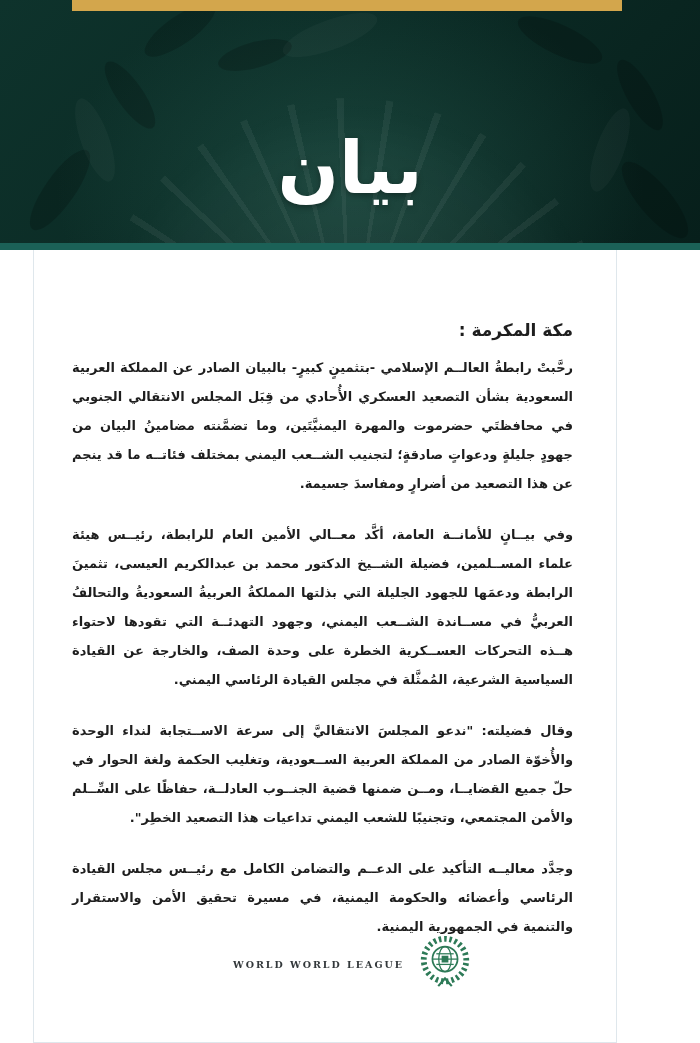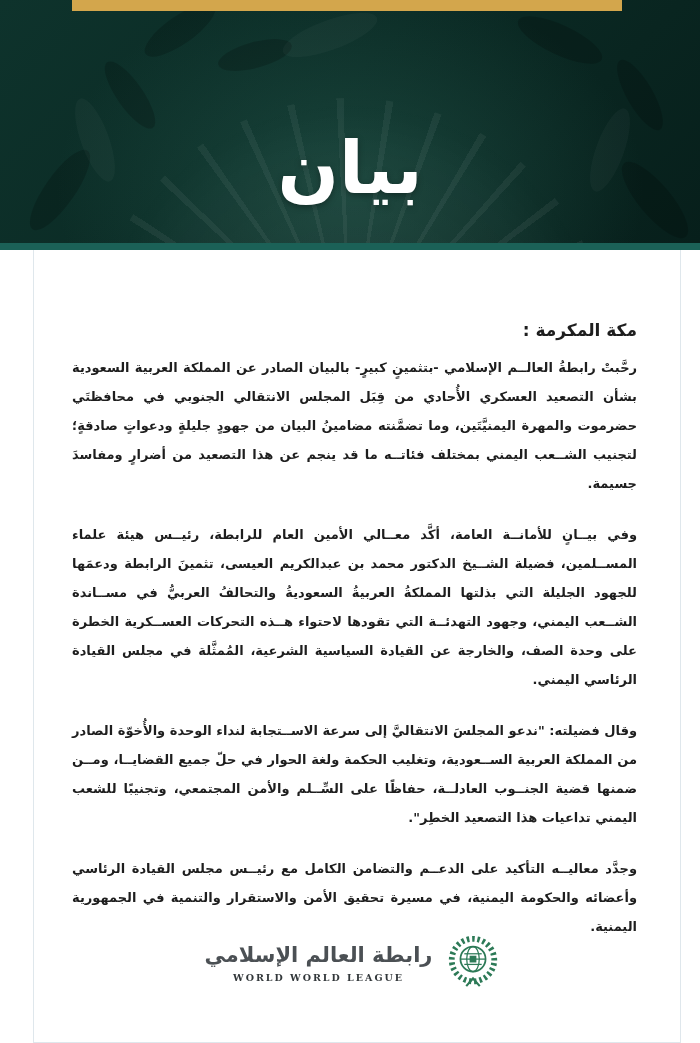--- a/index.html
+++ b/index.html
@@ -44,21 +44,21 @@
   }
   .divider {
     position: absolute; top: 243px; left: 0;
     width: 700px; height: 7px;
     background: var(--divider_teal, #1b6157);
   }
 
   
   .card {
     position: absolute; top: 250px; left: 33px;
-    width: 648px; height: 793px;
+    width: 584px; height: 793px;
     background: #ffffff;
     border: 1px solid var(--card_border, #dfe7ec);
     border-top: none;
     padding: 70px 43px 0 38px;
   }
   .location-heading {
     direction: rtl; text-align: right;
     font-size: 17px; font-weight: bold;
     color: var(--text, #1e1e1e);
     margin-bottom: 13px;
@@ -130,21 +130,20 @@
   <p class="body-paragraph">رحَّبتْ رابطةُ العالــم الإسلامي -بتثمينٍ كبيرٍ- بالبيان الصادر عن المملكة العربية السعودية بشأن التصعيد العسكري الأُحادي من قِبَل المجلس الانتقالي الجنوبي في محافظتَي حضرموت والمهرة اليمنيَّتَين، وما تضمَّنته مضامينُ البيان من جهودٍ جليلةٍ ودعواتٍ صادقةٍ؛ لتجنيب الشــعب اليمني بمختلف فئاتــه ما قد ينجم عن هذا التصعيد من أضرارٍ ومفاسدَ جسيمة.</p>
 
   <p class="body-paragraph">وفي بيــانٍ للأمانــة العامة، أكَّد معــالي الأمين العام للرابطة، رئيــس هيئة علماء المســلمين، فضيلة الشــيخ الدكتور محمد بن عبدالكريم العيسى، تثمينَ الرابطة ودعمَها للجهود الجليلة التي بذلتها المملكةُ العربيةُ السعوديةُ والتحالفُ العربيُّ في مســاندة الشــعب اليمني، وجهود التهدئــة التي تقودها لاحتواء هــذه التحركات العســكرية الخطرة على وحدة الصف، والخارجة عن القيادة السياسية الشرعية، المُمثَّلة في مجلس القيادة الرئاسي اليمني.</p>
 
   <p class="body-paragraph">وقال فضيلته: "ندعو المجلسَ الانتقاليَّ إلى سرعة الاســتجابة لنداء الوحدة والأُخوّة الصادر من المملكة العربية الســعودية، وتغليب الحكمة ولغة الحوار في حلّ جميع القضايــا، ومــن ضمنها قضية الجنــوب العادلــة، حفاظًا على السِّــلم والأمن المجتمعي، وتجنيبًا للشعب اليمني تداعيات هذا التصعيد الخطِر".</p>
 
   <p class="body-paragraph">وجدَّد معاليــه التأكيد على الدعــم والتضامن الكامل مع رئيــس مجلس القيادة الرئاسي وأعضائه والحكومة اليمنية، في مسيرة تحقيق الأمن والاستقرار والتنمية في الجمهورية اليمنية.</p>
 
   <div class="logo-block">
     <div class="logo-text">
-      <div class="logo-arabic">رابطة العالم الإسلامي</div>
       <div class="logo-english">WORLD WORLD LEAGUE</div>
     </div>
     <svg class="emblem" width="58" height="58" viewBox="0 0 60 60">
 
       <circle cx="30" cy="28" r="22" fill="none" stroke="var(--emblem_green, #2d7a57)" stroke-width="6" stroke-dasharray="2.6 2.9" transform="rotate(8 30 28)"></circle>
 
       <path d="M23,55 L30,47 L37,55" fill="none" stroke="var(--emblem_green, #2d7a57)" stroke-width="2.2"></path>
 
       <circle cx="30" cy="27" r="13" fill="#ffffff" stroke="var(--emblem_green, #2d7a57)" stroke-width="1.8"></circle>
       <ellipse cx="30" cy="27" rx="6.5" ry="13" fill="none" stroke="var(--emblem_green, #2d7a57)" stroke-width="1.3"></ellipse>

